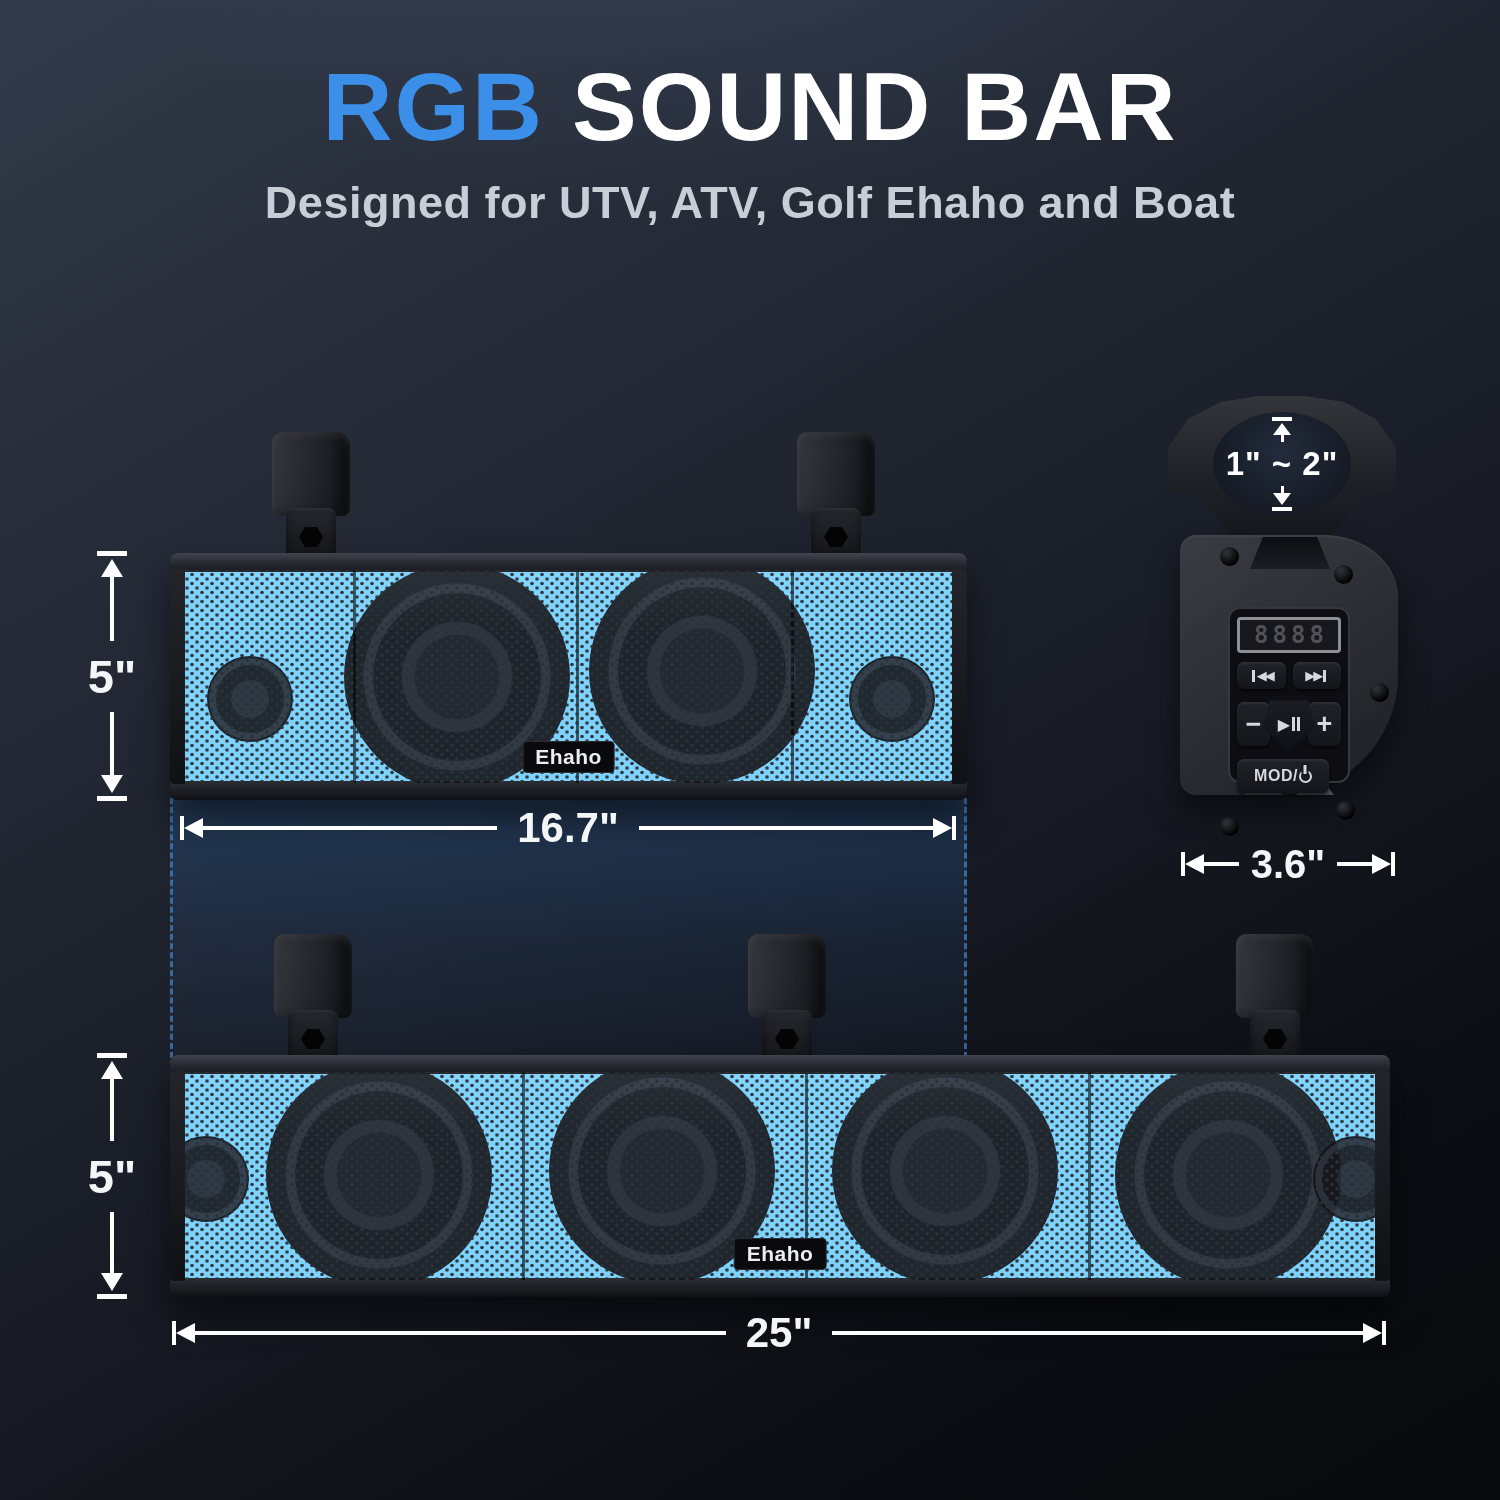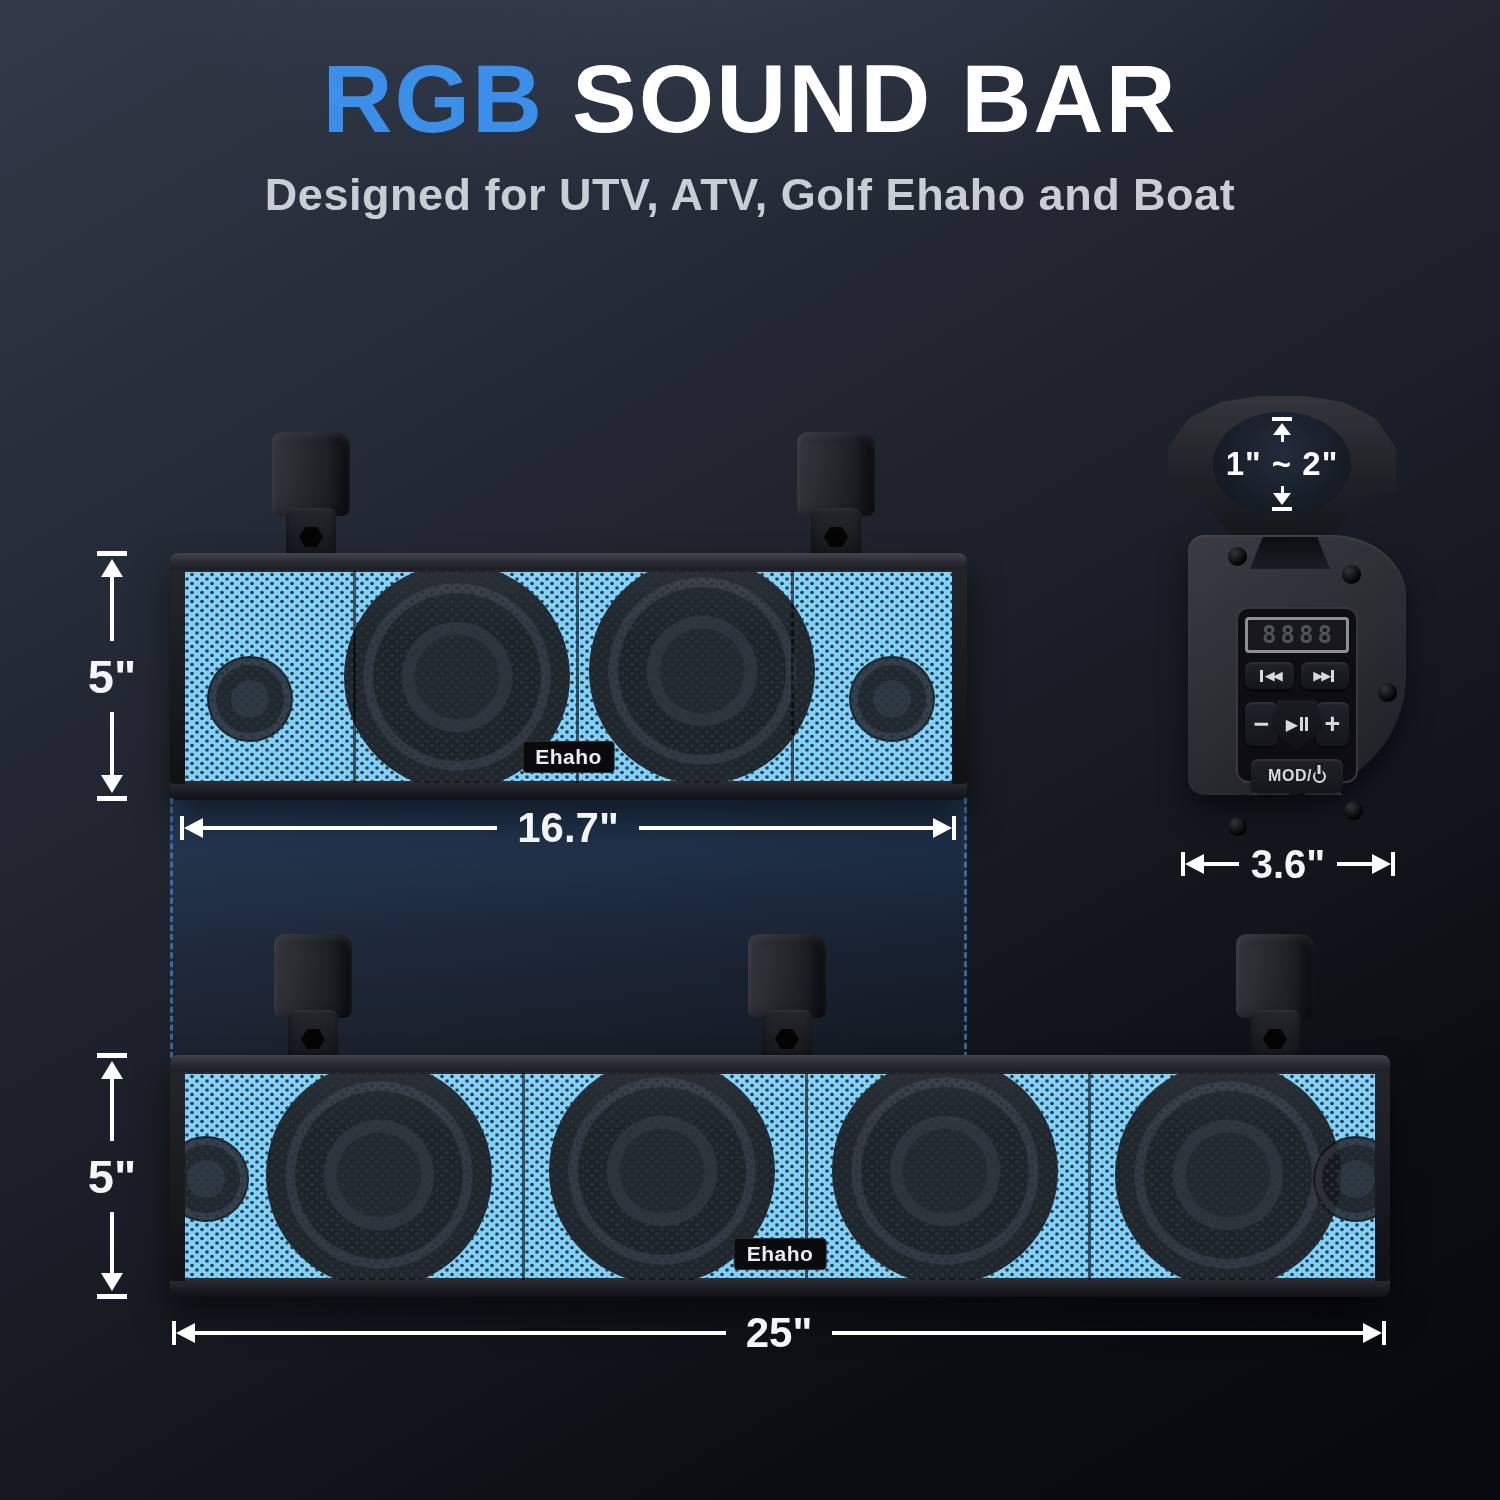--- a/index.html
+++ b/index.html
@@ -10,21 +10,21 @@
     background:linear-gradient(150deg,#323a49 0%,#272d3a 22%,#1a1e28 52%,#0c0d12 82%,#08090c 100%);
   }
   .stage::before{
     content:"";position:absolute;inset:0;
     background:radial-gradient(ellipse 900px 420px at 50% -5%,rgba(110,130,170,.14),transparent 70%);
     pointer-events:none;
   }
 
   
   .header{position:absolute;top:50px;left:0;width:100%;text-align:center;z-index:6;}
-  .title{margin:0;font-size:97px;line-height:1;font-weight:bold;letter-spacing:2px;color:#ffffff;}
+  .title{margin:8px;font-size:97px;line-height:1;font-weight:bold;letter-spacing:2px;color:#ffffff;}
   .title .accent{color:#3b8fe9;margin-right:28px;}
   .subtitle{margin:22px 0 0 0;font-size:45px;font-weight:bold;color:#c9ced6;letter-spacing:.5px;}
 
   
   .clamp{position:absolute;z-index:1;width:78px;}
   .clamp .block{
     width:78px;height:84px;border-radius:10px 14px 8px 8px;
     background:linear-gradient(100deg,#37383f 0%,#232429 55%,#16171b 100%);
     box-shadow:inset 0 5px 6px rgba(255,255,255,.08),inset -12px 0 16px rgba(0,0,0,.5);
   }
@@ -126,21 +126,21 @@
   .mini .tri-up{width:0;height:0;border-left:9px solid transparent;border-right:9px solid transparent;
     border-bottom:12px solid #fff;margin-top:2px;}
   .mini .tri-down{width:0;height:0;border-left:9px solid transparent;border-right:9px solid transparent;
     border-top:12px solid #fff;margin-bottom:2px;}
   .mini .stem{width:3px;height:7px;background:#fff;}
   .range-label{font-size:33px;font-weight:bold;color:#fff;margin:3px 0;letter-spacing:1px;}
 
   .side-panel{position:absolute;left:1180px;top:535px;width:218px;height:260px;z-index:4;
     background:linear-gradient(145deg,#3b3c43 0%,#2b2c32 55%,#1e1f24 100%);
     border-radius:16px 74px 120px 16px / 16px 62px 120px 16px;
-    box-shadow:0 16px 28px rgba(0,0,0,.5),inset 0 2px 2px rgba(255,255,255,.06);margin-left:8px;}
+    box-shadow:0 16px 28px rgba(0,0,0,.5),inset 0 2px 2px rgba(255,255,255,.06);}
   .screw{position:absolute;width:19px;height:19px;border-radius:50%;
     background:radial-gradient(circle at 35% 30%,#33343a,#000 72%);}
   .screw.s1{left:40px;top:12px;} .screw.s2{left:154px;top:30px;}
   .screw.s3{left:190px;top:148px;} .screw.s4{left:40px;top:282px;} .screw.s5{left:156px;top:266px;}
   .hinge{position:absolute;left:1250px;top:537px;width:80px;height:32px;z-index:5;
     background:linear-gradient(180deg,#0d0e11,#1d1e24);
     clip-path:polygon(16% 0,84% 0,100% 100%,0 100%);}
   .notch{position:absolute;bottom:0;width:38px;height:26px;background:#4a4b52;}
   .notch.n1{left:64px;clip-path:polygon(0 100%,50% 0,100% 100%);}
   .notch.n2{left:116px;clip-path:polygon(0 100%,50% 0,100% 100%);}
@@ -159,21 +159,21 @@
   .ibar{width:3px;height:12px;background:#d8d9dd;}
   .row1 .ibar{margin:0 2px;}
   .row2{position:relative;display:flex;align-items:center;justify-content:space-between;
     margin-top:9px;height:52px;}
   .row2 .pbtn.minus,.row2 .pbtn.plus{width:33px;height:44px;font-size:27px;font-weight:bold;}
   .pbtn.play{position:absolute;left:50%;top:0;transform:translateX(-50%);width:56px;height:52px;
     clip-path:polygon(50% 100%,97% 58%,85% 5%,15% 5%,3% 58%);
     background:linear-gradient(180deg,#1c1d23,#101116);}
   .play-glyph{display:flex;align-items:center;gap:2px;font-size:16px;color:#d8d9dd;}
   .play-glyph .ibar{height:14px;}
-  .row3{margin-top:9px;display:flex;justify-content:center;}
+  .row3{margin-top:9px;display:flex;}
   .pbtn.mode{width:92px;height:34px;font-size:16px;font-weight:bold;letter-spacing:.5px;}
   .pwr{width:13px;height:13px;border:2.5px solid #d8d9dd;border-radius:50%;position:relative;margin-left:1px;}
   .pwr::after{content:"";position:absolute;left:50%;top:-7px;transform:translateX(-50%);
     width:3px;height:9px;background:#d8d9dd;box-shadow:0 0 0 2px #17181d;}
 </style>
 </head>
 <body>
 
 <div class="stage">
 

